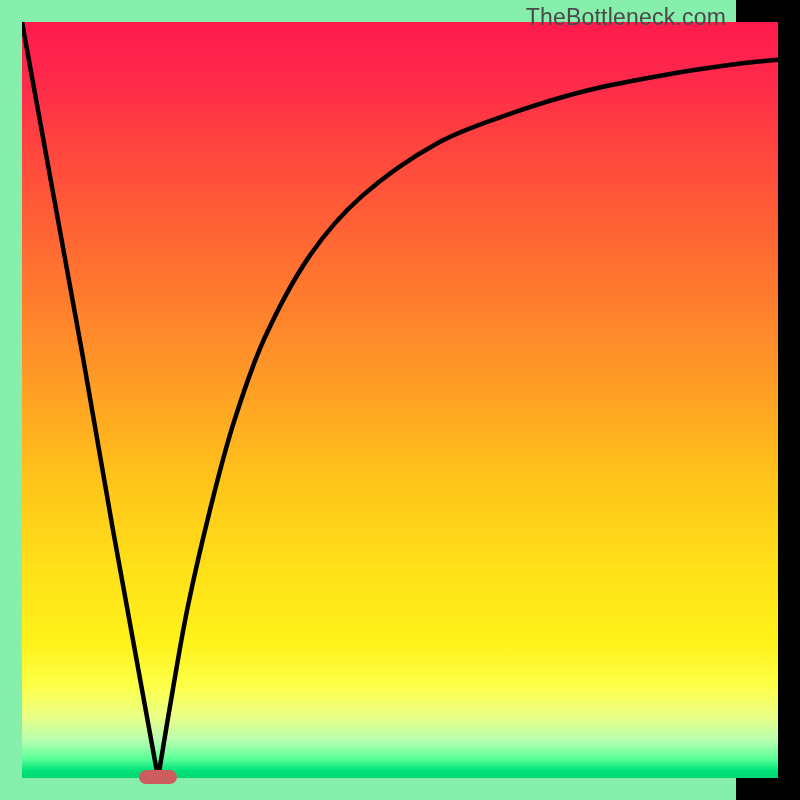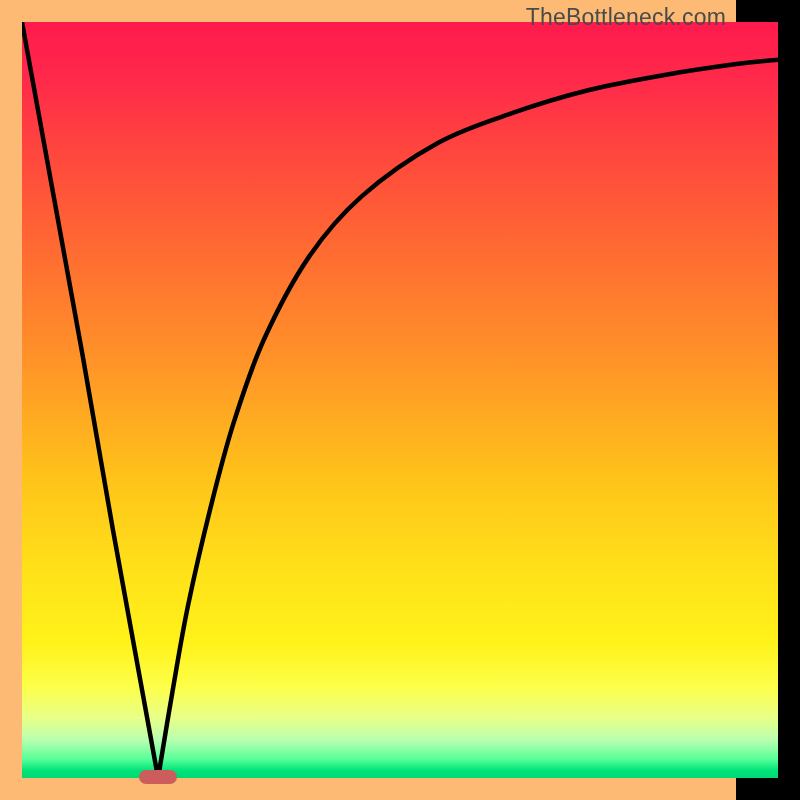--- a/index.html
+++ b/index.html
@@ -8,21 +8,21 @@
     width: 800px;
     height: 800px;
     overflow: hidden;
     font-family: Arial, Helvetica, sans-serif;
     background: #000;
   }
   .frame {
     position: relative;
     width: 736px;
     height: 800px;
-    background: #fdba74;
+    background: #86efac;
     box-sizing: border-box;
   }
   .plot {
     position: absolute;
     left: 22px;
     top: 22px;
     width: 756px;
     height: 756px;
     background: linear-gradient(to bottom,
       #ff1a4d 0%,

